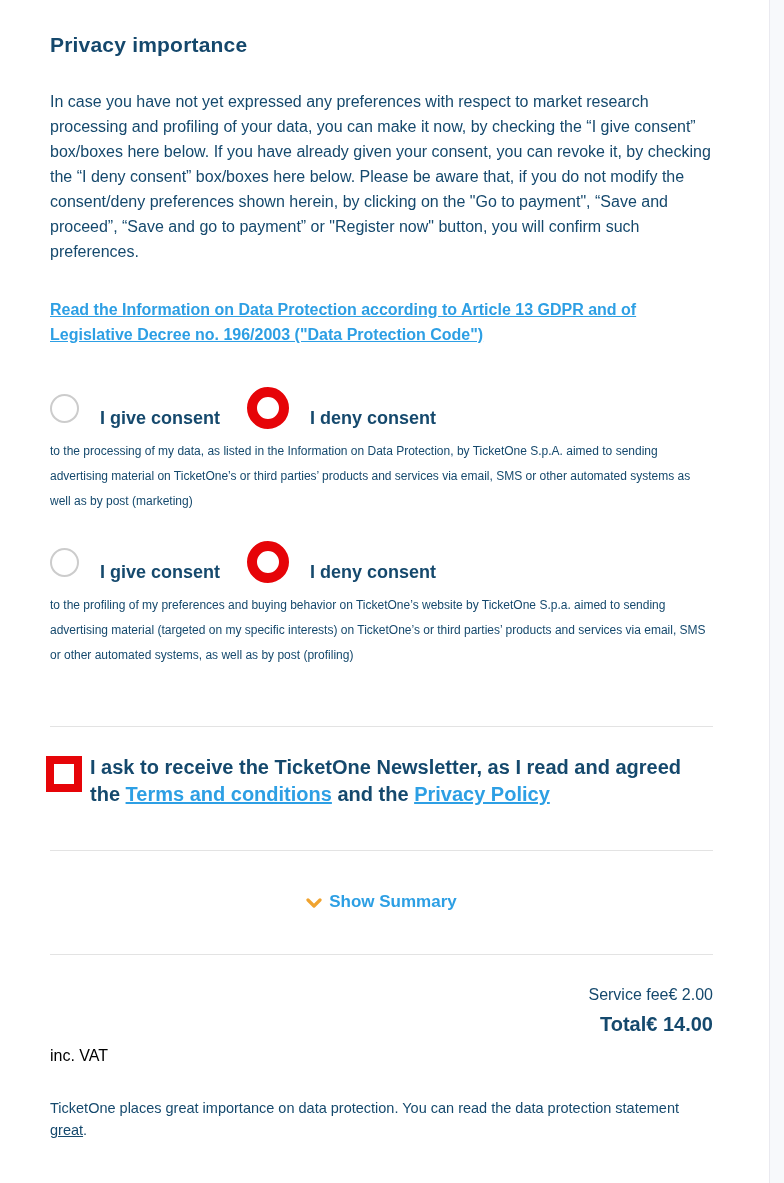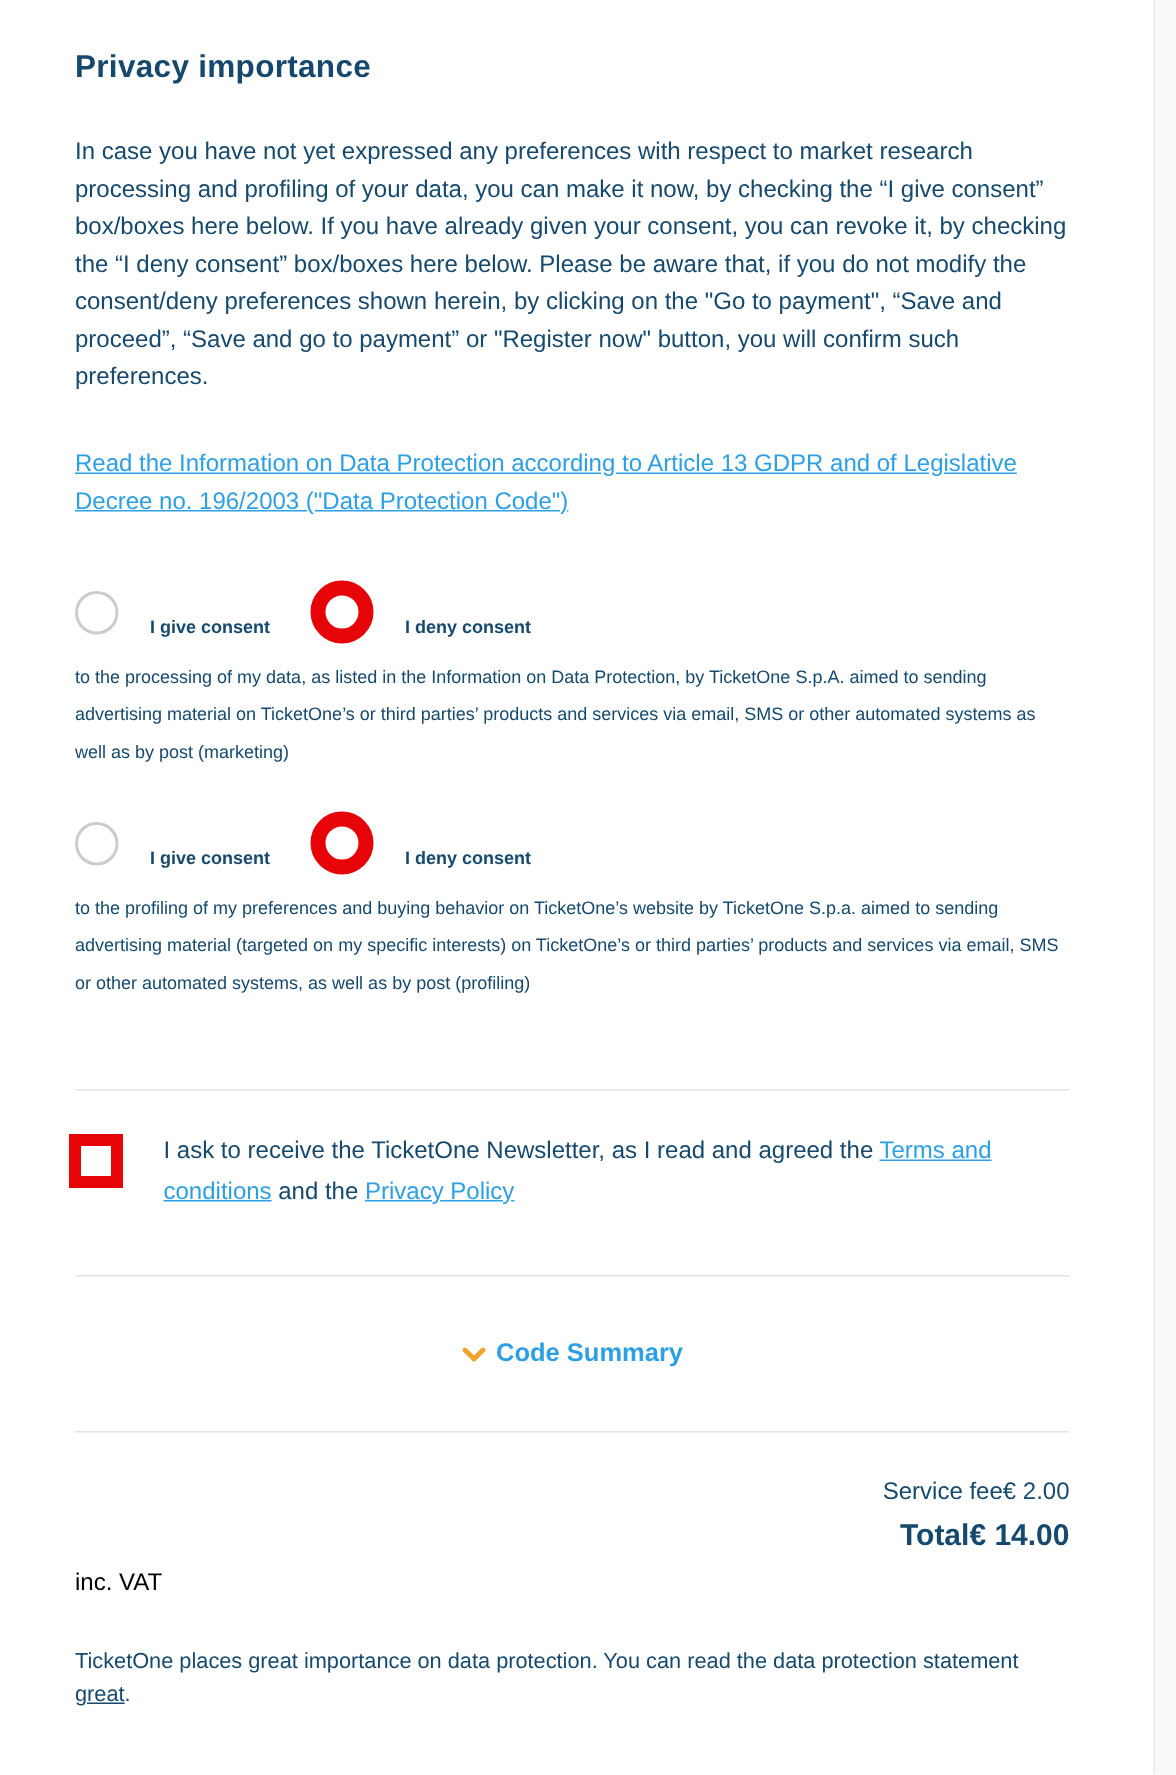--- a/index.html
+++ b/index.html
@@ -11,43 +11,43 @@
   }
   .page { width: 784px; min-height: 1183px; position: relative; }
   .card {
     width: 770px; min-height: 1183px; background: #ffffff;
     border-right: 1px solid #eaeaf0;
     padding: 33px 56px 20px 50px;
   }
   h1.title { font-size: 21px; font-weight: bold; color: #15486c; margin-bottom: 32px; letter-spacing: .2px; }
   .intro { font-size: 16px; line-height: 25px; font-weight: 500; margin-bottom: 33px; }
   .gdpr-link {
-    display: block; font-size: 16px; line-height: 25px; font-weight: normal;
+    display: block; font-size: 16px; line-height: 25px; font-weight: bold;
     color: #2d9fe4; text-decoration: underline; margin-bottom: 40px; cursor: pointer;
   }
   .consent-row { display: flex; align-items: center; margin-bottom: 10px; height: 42px; }
   .radio {
     width: 29px; height: 29px; border-radius: 50%;
     border: 2px solid #cccccc; background: #fff; display: inline-block; cursor: pointer;
     flex: 0 0 auto;
   }
-  .radio-label { font-size: 12px; font-weight: bold; color: #15496d; margin-left: 21px; margin-top: 20px; }
+  .radio-label { font-size: 18px; font-weight: bold; color: #15496d; margin-left: 21px; margin-top: 20px; }
   .deny-wrap {
     width: 42px; height: 42px; border-radius: 50%;
     border: 10px solid #e60408; background: #fff; margin-left: 27px; cursor: pointer;
     flex: 0 0 auto;
   }
   .consent-desc { font-size: 12px; line-height: 25px; font-weight: 500; margin-bottom: 27px; }
   hr.divider { border: none; border-top: 1px solid #e3e3e3; margin: 0; }
   .newsletter { display: flex; align-items: flex-start; margin-top: 27px; margin-bottom: 0; }
   .checkbox-annotated {
     width: 36px; height: 36px; border: 8px solid #e60408; background: #fff;
     margin-left: -4px; margin-top: 2px; cursor: pointer; flex: 0 0 auto;
   }
-  .newsletter-text { font-size: 16px; line-height: 27px; font-weight: 400; margin-left: 27px; }
+  .newsletter-text { font-size: 20px; line-height: 27px; font-weight: 700; margin-left: 8px; }
   .inline-link { color: #2d9fe4; text-decoration: underline; cursor: pointer; }
   .summary-toggle {
     text-align: center; margin: 41px 0 42px 0; cursor: pointer;
     font-size: 17px; font-weight: bold; color: #2d9fe4;
   }
   .summary-toggle .chev { vertical-align: -2px; margin-right: 7px; }
   .fees { margin-top: 27px; }
   .fee-row { display: flex; justify-content: flex-end; font-size: 16px; line-height: 25px; font-weight: 500; }
   .fee-row.total { font-size: 20px; font-weight: bold; line-height: 30px; margin-top: 2px; }
   .vat-note { font-size: 16px; line-height: 22px; color: #000000; margin-top: 6px; }
@@ -95,21 +95,21 @@
       <span class="checkbox-annotated"></span>
       <span class="newsletter-text"><span>I ask to receive the TicketOne Newsletter, as I read and agreed the </span><a class="inline-link">Terms and conditions</a><span> and the </span><a class="inline-link">Privacy Policy</a></span>
     </div>
 
     <div class="spacer-md"></div>
     <hr class="divider">
 
     <div class="summary-toggle">
       <svg class="chev" width="16" height="11" viewBox="0 0 16 11">
         <polyline points="2,2 8,8 14,2" fill="none" stroke="#f0a32f" stroke-width="3.2" stroke-linecap="round" stroke-linejoin="round"></polyline>
-      </svg><span>Code Summary</span>
+      </svg><span>Show Summary</span>
     </div>
 
     <hr class="divider">
 
     <div class="fees">
       <div class="fee-row">
         <span>Service fee</span>
         <span>€ 2.00</span>
       </div>
       <div class="fee-row total">

